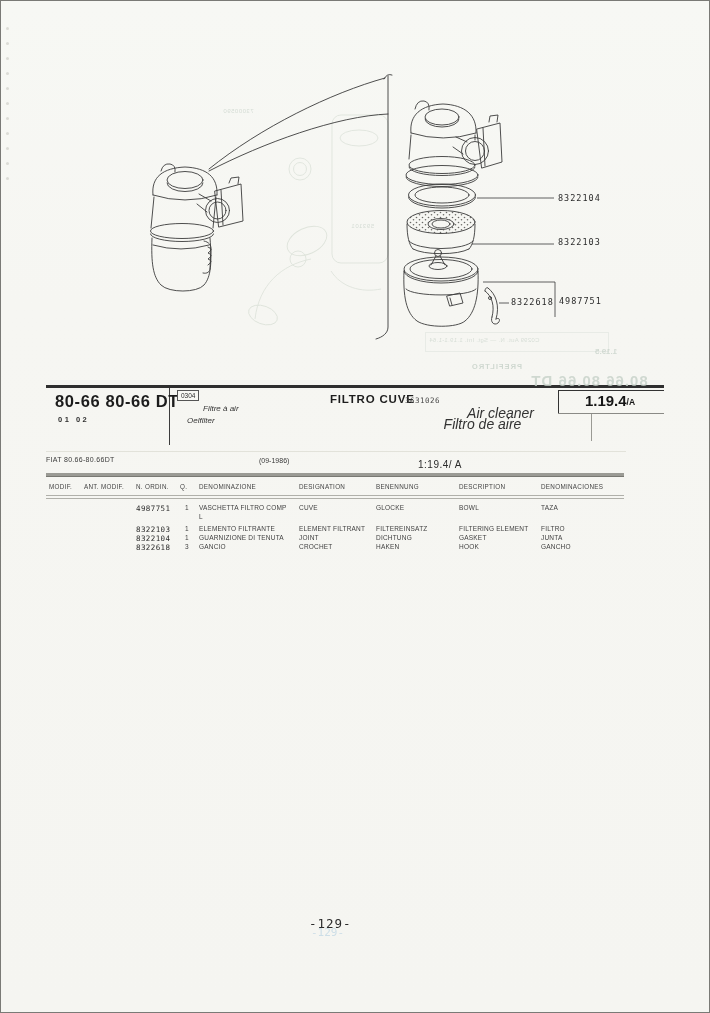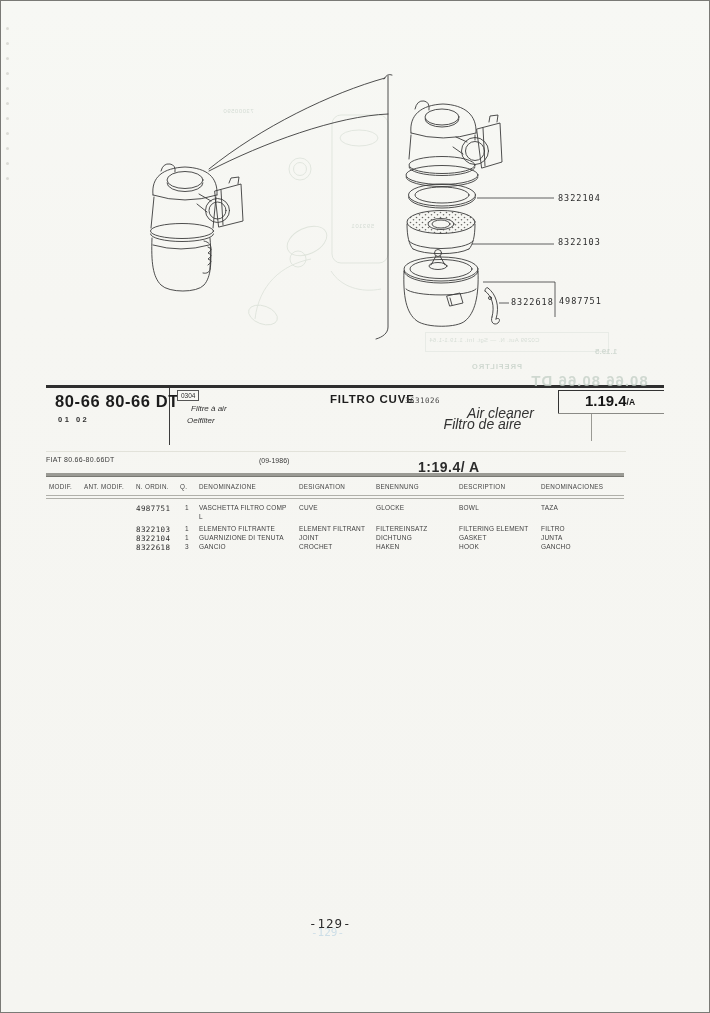--- a/index.html
+++ b/index.html
@@ -25,21 +25,21 @@
   .secref-box-top{position:absolute;left:557px;top:389px;width:106px;height:0;border-top:1.5px solid #333;}
   .secref-box-left{position:absolute;left:557px;top:389px;width:0;height:23px;border-left:1px solid #333;}
   .secref-box-bottom{position:absolute;left:557px;top:412px;width:106px;height:0;border-top:1px solid #8a8a86;}
   .secref{left:557px;top:391px;width:104px;text-align:center;font-weight:bold;font-size:15px;color:#161616;position:absolute;}
   .secref .suffix{font-size:8.5px;font-weight:bold;vertical-align:1px;}
   .tickline{position:absolute;left:590px;top:413px;width:1px;height:27px;background:#9a9a94;}
   
   .rule-faint{position:absolute;left:45px;top:450px;width:580px;height:1px;background:#e2e2da;}
   .fiat-line{left:45px;top:455px;font-size:7px;letter-spacing:.3px;color:#3a3a3a;}
   .date-line{left:258px;top:456px;font-size:7px;color:#3a3a3a;}
-  .scale-line{left:417px;top:458px;font-size:14px;font-weight:700;letter-spacing:.5px;color:#2c2c2c;}
+  .scale-line{left:417px;top:458px;font-size:10px;font-weight:400;letter-spacing:.5px;color:#2c2c2c;}
   .rule-gray{position:absolute;left:45px;top:472px;width:578px;height:3px;background:#9b9b95;border-bottom:1px solid #797973;}
   .rule-dbl1{position:absolute;left:45px;top:494px;width:578px;height:1px;background:#b0b0aa;}
   .rule-dbl2{position:absolute;left:45px;top:497px;width:578px;height:1px;background:#b0b0aa;}
   
   .t-head{position:absolute;left:0;top:482px;width:710px;font-size:6.3px;color:#454545;letter-spacing:.3px;}
   .t-head span{position:absolute;white-space:nowrap;}
   .h0{left:48px}.h1{left:83px}.h2{left:135px}.h3{left:179px}.h4{left:198px}
   .h5{left:298px}.h6{left:375px}.h7{left:458px}.h8{left:540px}
   .t-row{position:absolute;left:0;width:710px;height:10px;font-size:6.5px;color:#3f3f3f;letter-spacing:.2px;}
   .t-row span{position:absolute;white-space:nowrap;}
@@ -178,21 +178,21 @@
   <div class="callout" style="left:557px;top:192px;">8322104</div>
   <div class="callout" style="left:557px;top:236px;">8322103</div>
   <div class="callout" style="left:510px;top:296px;">8322618</div>
   <div class="callout" style="left:558px;top:295px;">4987751</div>
 
   <div class="rule-main"></div>
   <div class="vline-hdr"></div>
   <div class="abs model-title">80-66 80-66 DT</div>
   <div class="abs model-sub">01 02</div>
   <div class="abs code-box">0304</div>
-  <div class="abs lang-it" style="left:190px;top:403px;">Filtre à air</div>
+  <div class="abs lang-it" style="left:202px;top:403px;">Filtre à air</div>
   <div class="abs lang-it" style="left:186px;top:415px;">Oelfilter</div>
   <div class="abs main-title">FILTRO CUVE</div>
   <div class="abs main-part">3631026</div>
   <div class="lang-right" style="top:404px;">Air cleaner</div>
   <div class="lang-right" style="top:415px;text-align:center;">Filtro de aire</div>
   <div class="secref-box-top"></div>
   <div class="secref-box-left"></div>
   <div class="secref-box-bottom"></div>
   <div class="secref"><span>1.19.4</span><span class="suffix">/A</span></div>
   <div class="tickline"></div>

